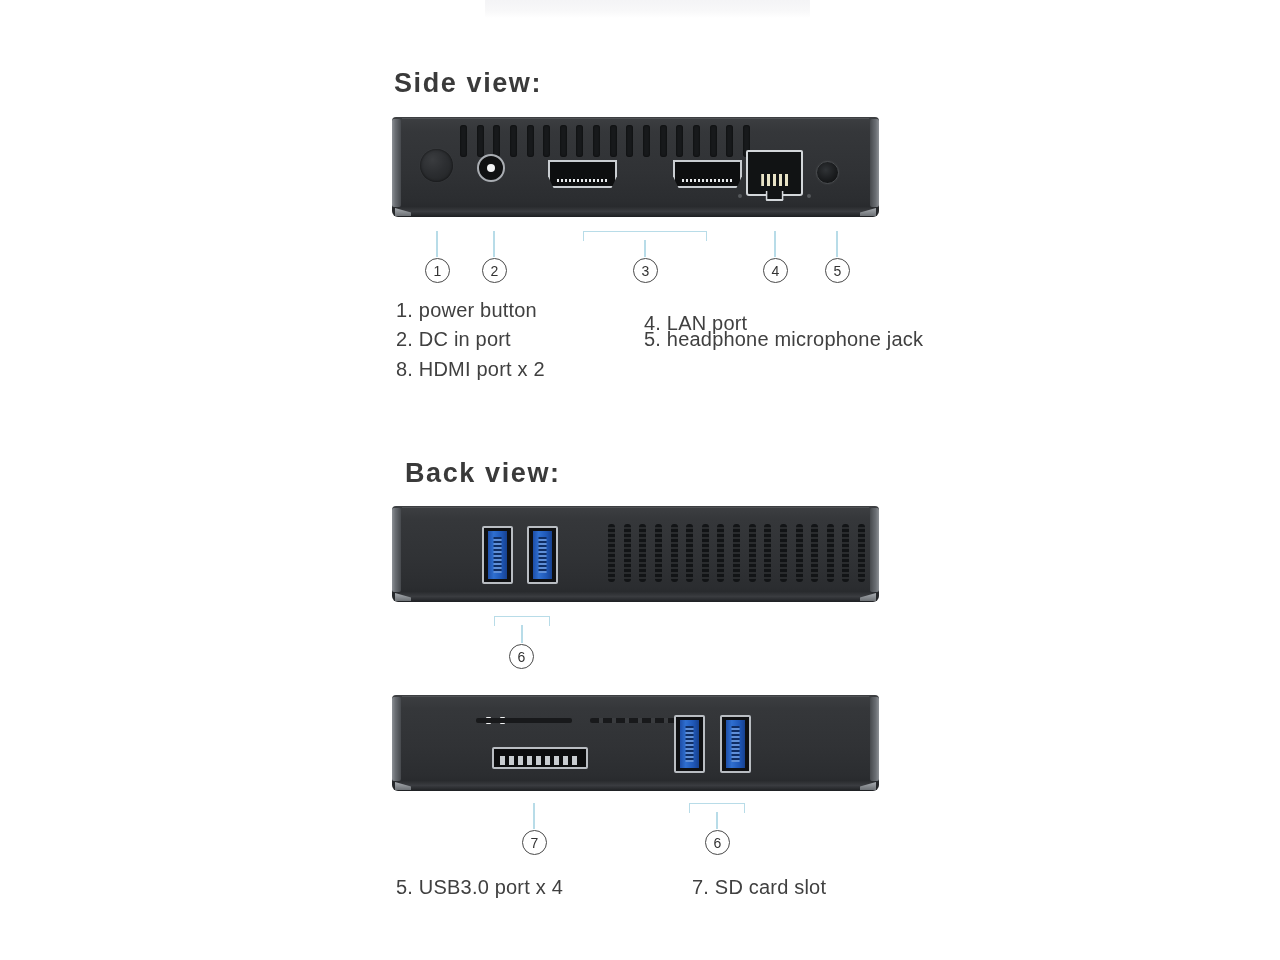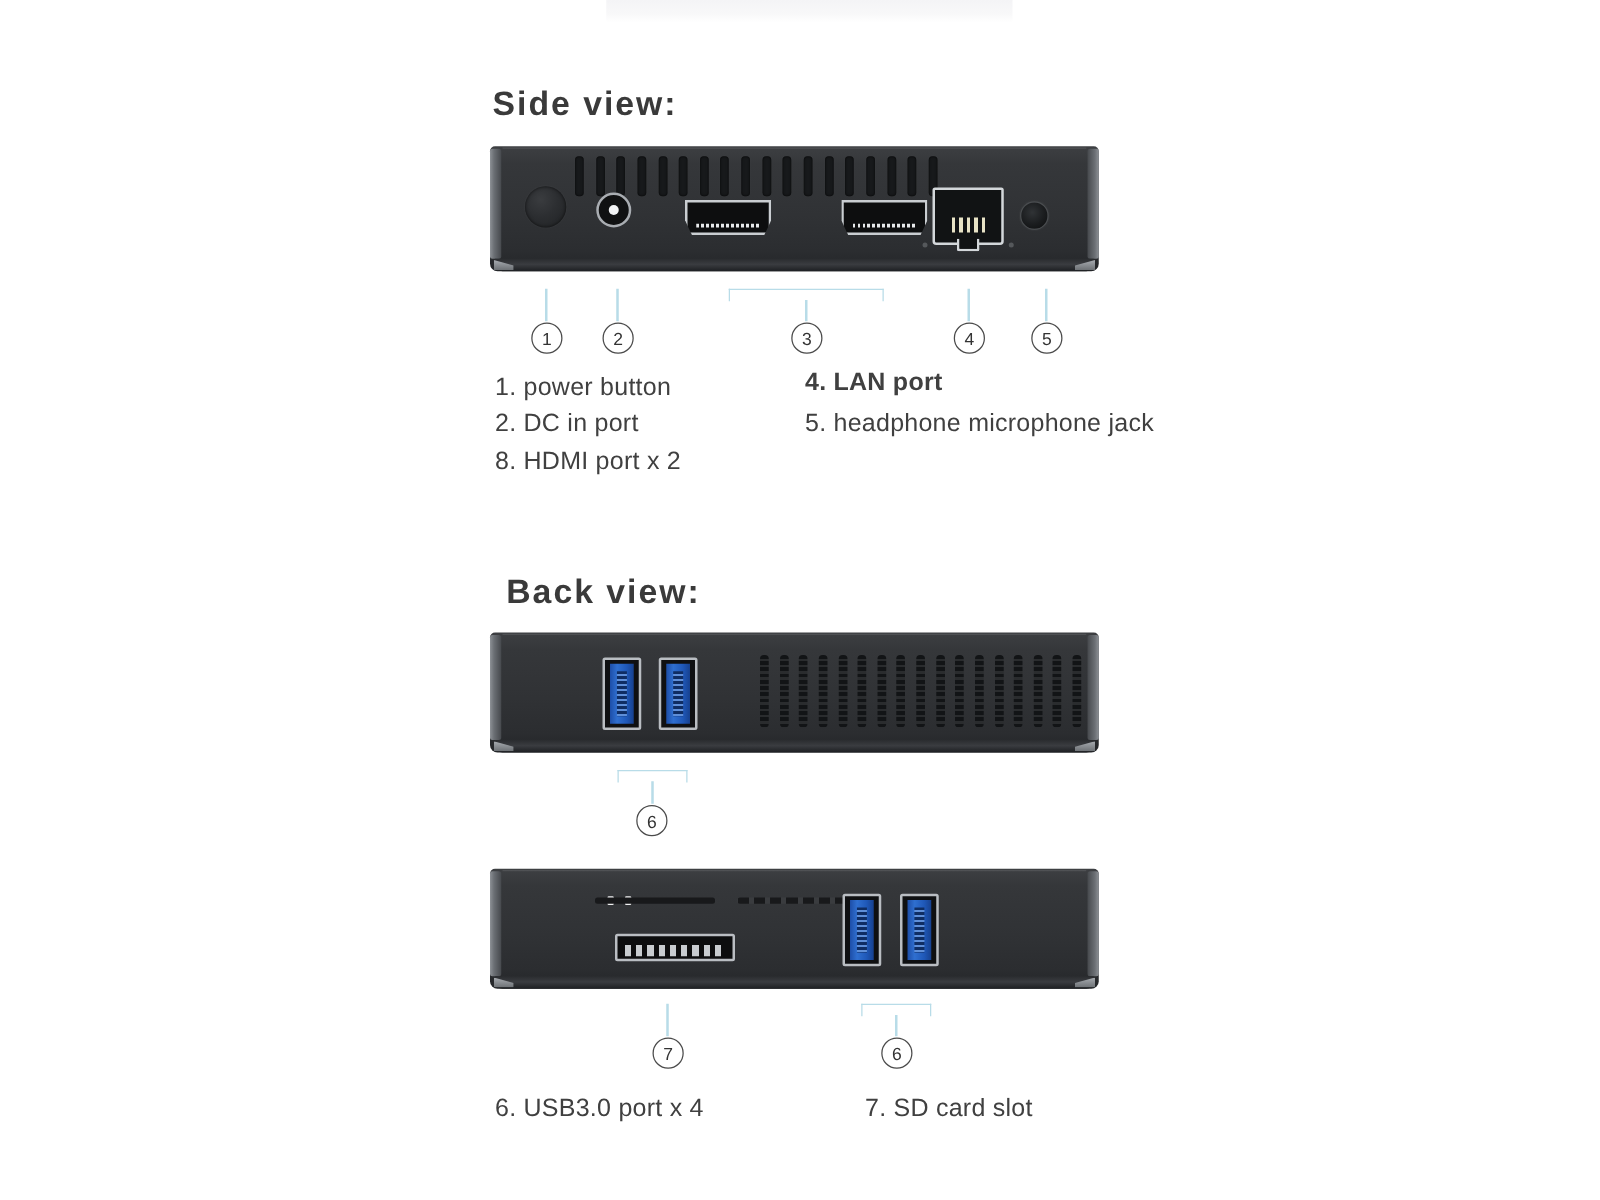--- a/index.html
+++ b/index.html
@@ -229,21 +229,21 @@
     <div class="cl-line" style="left:774px;top:231px;height:26px;"></div>
     <div class="cl-num" style="left:763px;top:258px;">4</div>
 
     <div class="cl-line" style="left:836px;top:231px;height:26px;"></div>
     <div class="cl-num" style="left:825px;top:258px;">5</div>
   </div>
 
   <div class="legend-item" style="left:396px;top:299px;">1. power button</div>
   <div class="legend-item" style="left:396px;top:328px;">2. DC in port</div>
   <div class="legend-item" style="left:396px;top:358px;">8. HDMI port x 2</div>
-  <div class="legend-item" style="left:644px;top:295px;font-weight:bold;">4. LAN port</div>
+  <div class="legend-item" style="left:644px;top:312px;">4. LAN port</div>
   <div class="legend-item" style="left:644px;top:328px;">5. headphone microphone jack</div>
 
   <div class="heading" style="left:405px;top:458px;">Back view:</div>
 
   <div class="device" style="left:392px;top:506px;width:487px;height:96px;">
     <div class="chassis"></div>
     <div class="toplite"></div>
     <div class="edge-l"></div>
     <div class="edge-r"></div>
 
@@ -310,16 +310,16 @@
 
   <div class="cl" style="left:0;top:0;width:1280px;height:900px;">
     <div class="cl-line" style="left:533px;top:803px;height:26px;"></div>
     <div class="cl-num" style="left:522px;top:830px;">7</div>
 
     <div class="cl-brk" style="left:689px;top:803px;width:54px;height:9px;"></div>
     <div class="cl-drop" style="left:716px;top:812px;height:17px;"></div>
     <div class="cl-num" style="left:705px;top:830px;">6</div>
   </div>
 
-  <div class="legend-item" style="left:396px;top:876px;">6. USB3.0 port x 4</div>
+  <div class="legend-item" style="left:396px;top:876px;">5. USB3.0 port x 4</div>
   <div class="legend-item" style="left:692px;top:876px;">7. SD card slot</div>
 
 </div>
 
 </body></html>

